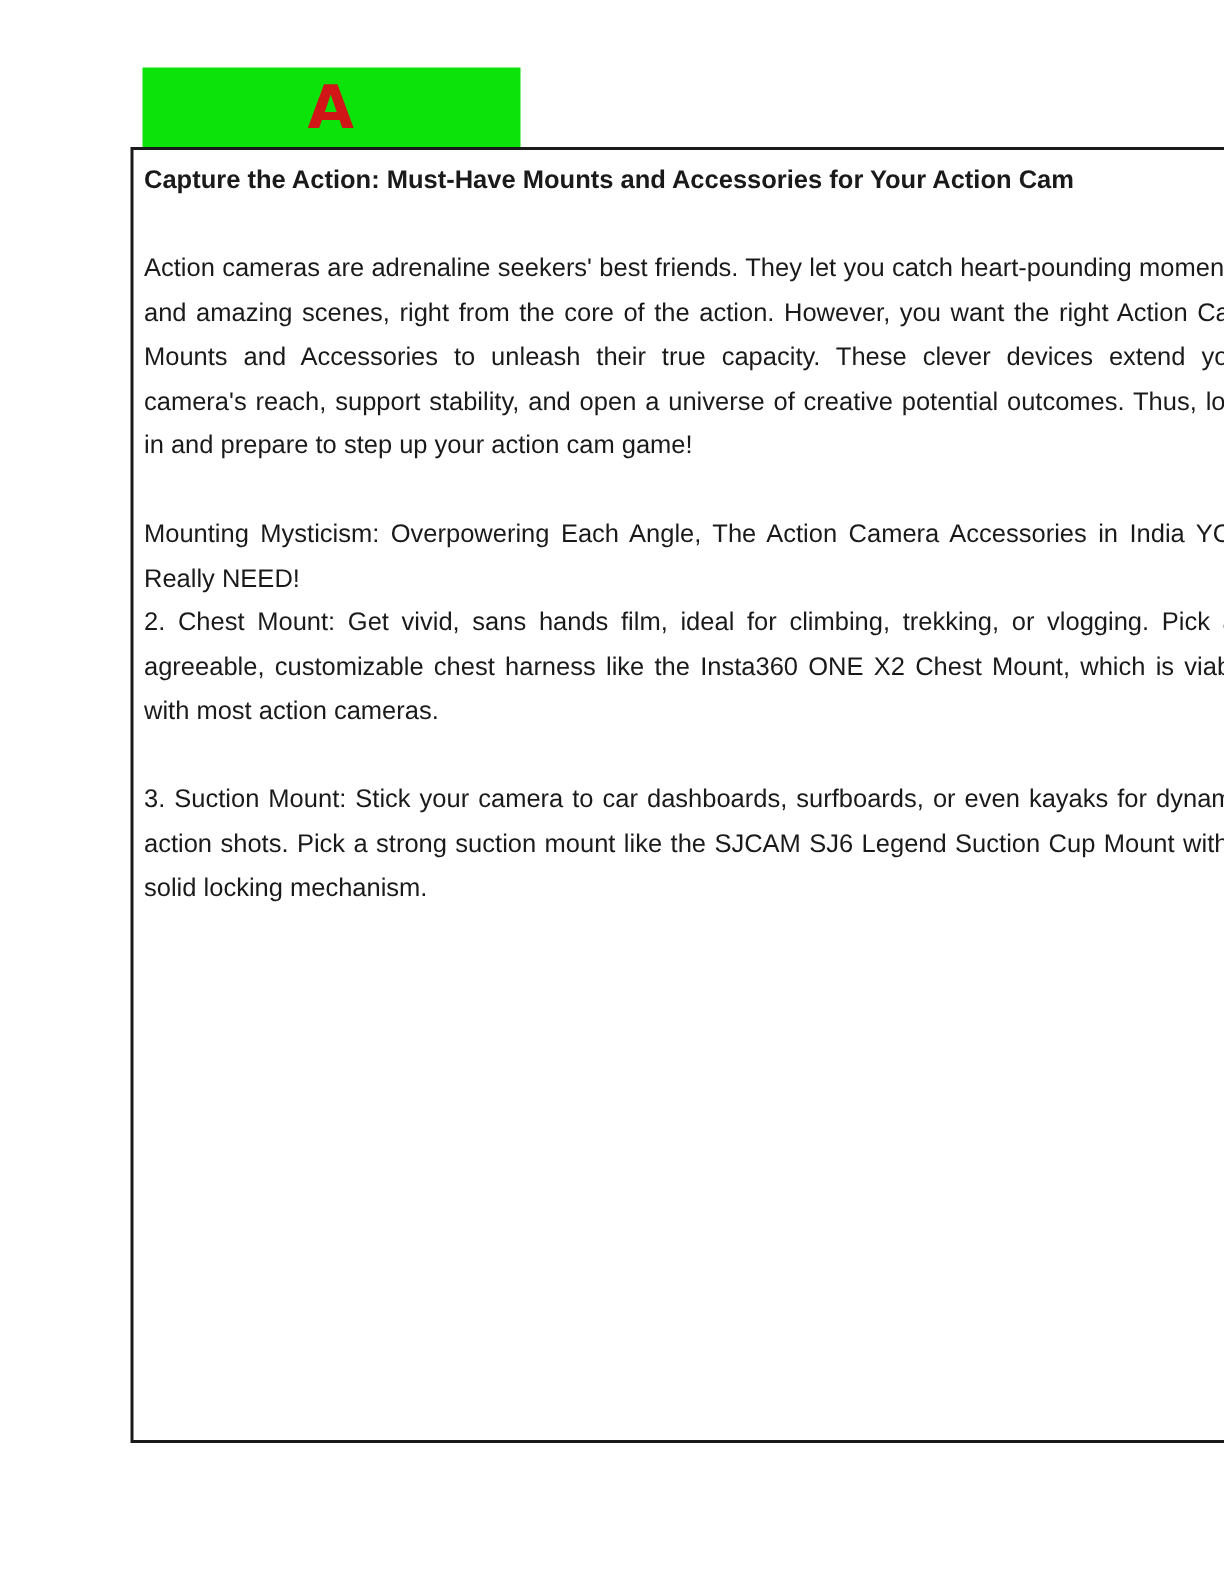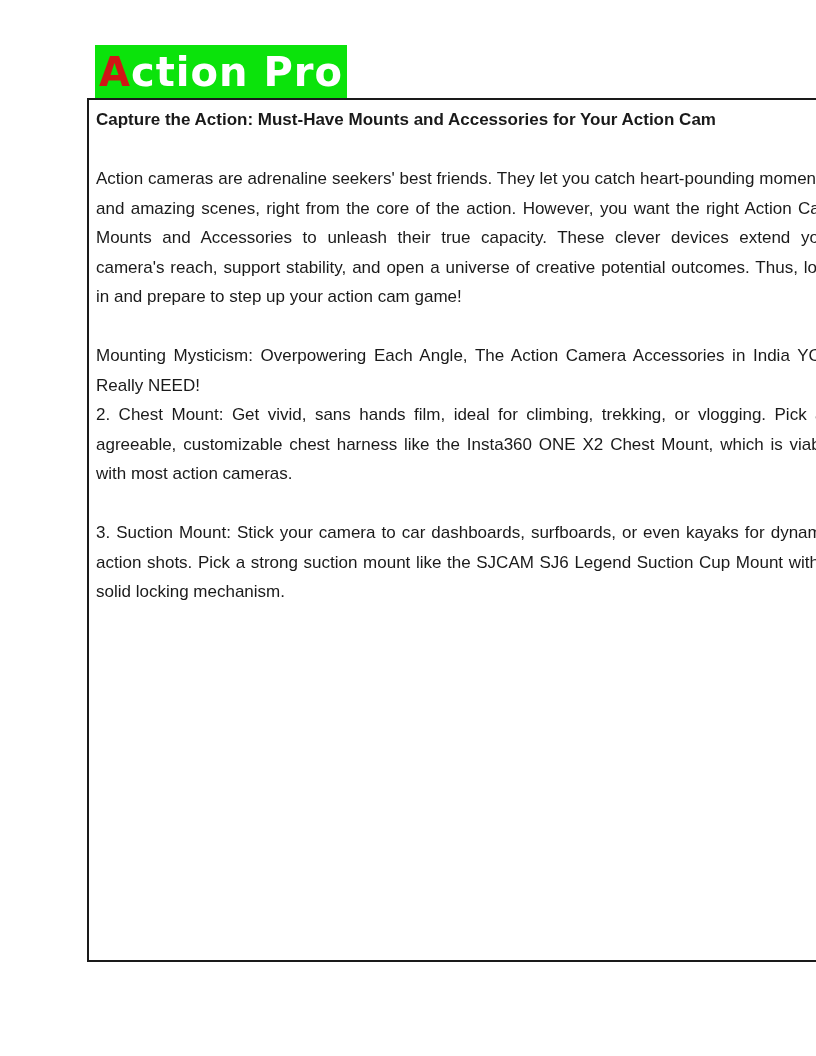--- a/index.html
+++ b/index.html
@@ -58,21 +58,21 @@
     text-decoration: none;
     cursor: pointer;
   }
 </style>
 </head>
 <body>
 
 <div class="page">
 
   <div class="logo">
-    <span class="accent">A</span><span>ction Pro</span>
+    <span class="accent">A</span>
   </div>
 
   <div class="doc-box">
 
     <p class="para title">Capture the Action: Must-Have Mounts and Accessories for Your Action Cam</p>
 
     <p class="para">Action cameras are adrenaline seekers' best friends. They let you catch heart-pounding moments, and amazing scenes, right from the core of the action. However, you want the right Action Cam Mounts and Accessories to unleash their true capacity. These clever devices extend your camera's reach, support stability, and open a universe of creative potential outcomes. Thus, lock in and prepare to step up your action cam game!</p>
 
     <p class="para tight"><b>Mounting Mysticism:</b><span> Overpowering Each Angle, The Action Camera Accessories in India YOU Really NEED!</span></p>
 

